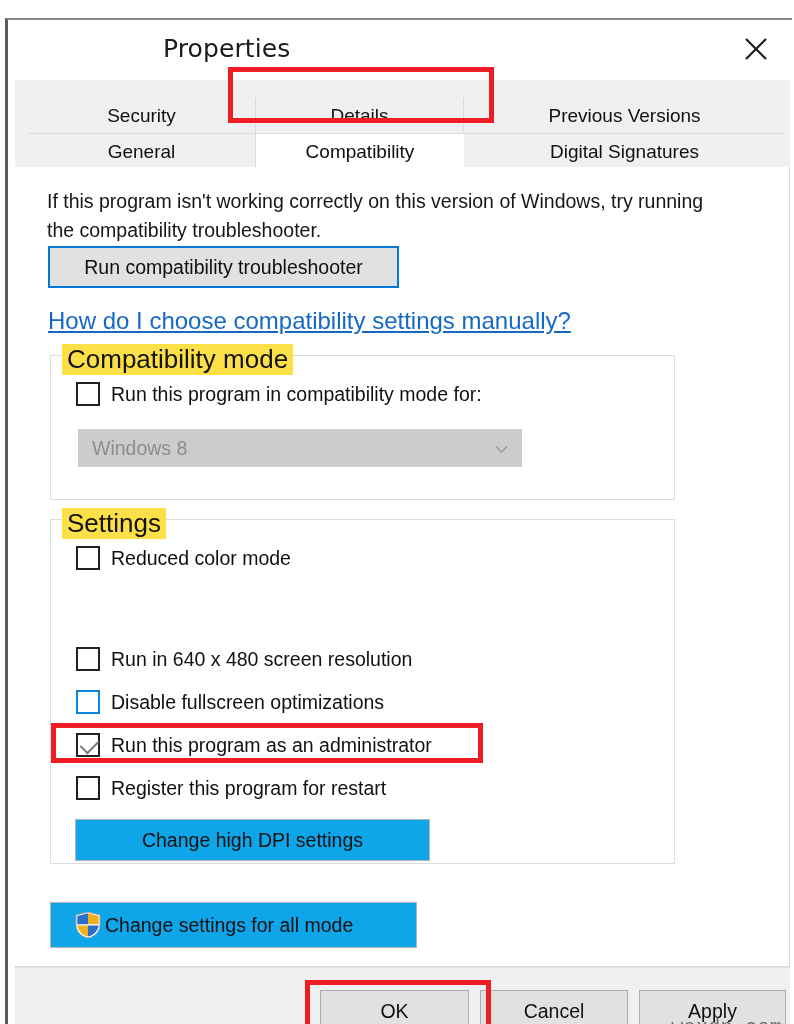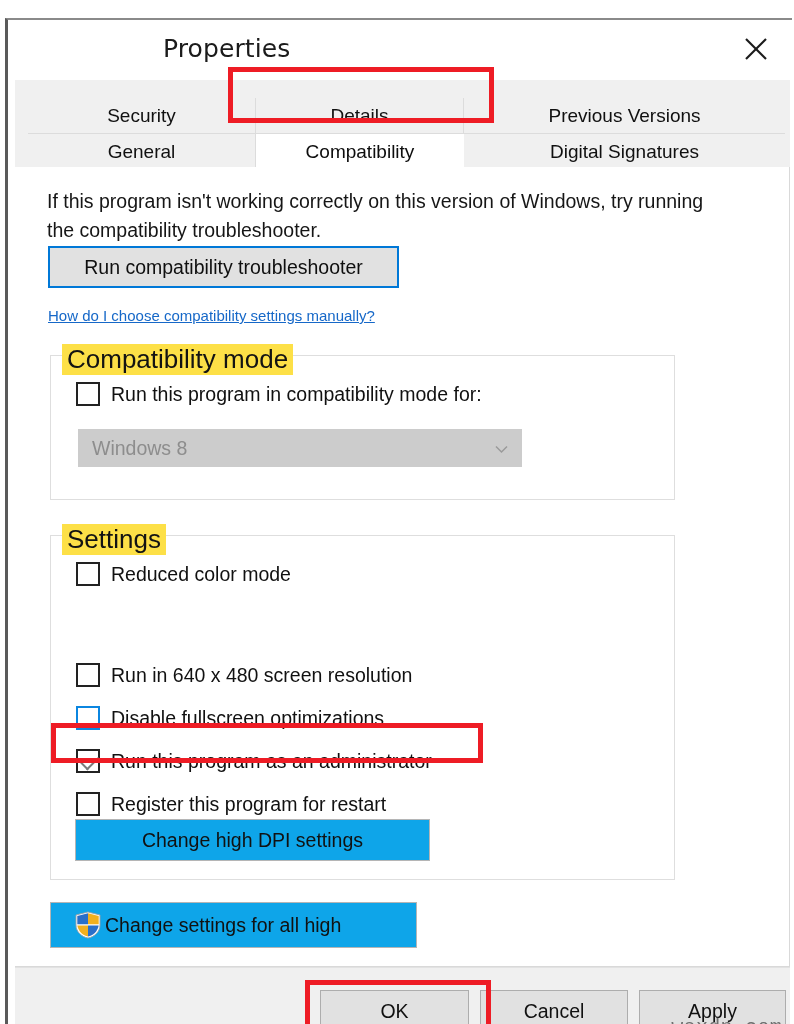--- a/index.html
+++ b/index.html
@@ -153,21 +153,21 @@
     align-items: center;
     justify-content: center;
     cursor: pointer;
     font-family: "Liberation Sans", sans-serif;
   }
 
   #help-link {
     position: absolute;
     left: 33px;
     top: 140px;
-    font-size: 15px;
+    font-size: 24px;
     color: #1668c8;
     text-decoration: underline;
     cursor: pointer;
     white-space: nowrap;
   }
 
   
   .group-box {
     position: absolute;
     border: 1px solid #dedede;
@@ -178,21 +178,21 @@
     position: absolute;
     top: -12px;
     left: 11px;
     background: #fde047;
     padding: 0 5px;
     font-size: 26px;
     color: #131313;
     white-space: nowrap;
   }
   #group-compat { left: 35px; top: 188px; width: 625px; height: 145px; }
-  #group-settings { left: 35px; top: 352px; width: 625px; height: 345px; margin-top: 16px; }
+  #group-settings { left: 35px; top: 352px; width: 625px; height: 345px; }
 
   
   .cb-row {
     position: absolute;
     display: flex;
     align-items: center;
     cursor: pointer;
   }
   .checkbox {
     width: 24px;
@@ -422,21 +422,21 @@
       <span id="shield-icon">
         <svg width="26" height="28" viewBox="0 0 26 28" aria-hidden="true">
           <path d="M13 1 L25 4 L25 14 C25 21 19 26 13 27 C7 26 1 21 1 14 L1 4 Z" fill="#ffffff"></path>
           <path d="M13 2.3 L13 13.2 L2.3 13.2 L2.3 4.9 Z" fill="#2a6fc9"></path>
           <path d="M13 2.3 L23.7 4.9 L23.7 13.2 L13 13.2 Z" fill="#f2b01e"></path>
           <path d="M2.3 14.5 L13 14.5 L13 25.6 C8 24.6 3.4 20.5 2.3 14.5 Z" fill="#f2b01e"></path>
           <path d="M13 14.5 L23.7 14.5 C22.6 20.5 18 24.6 13 25.6 Z" fill="#2a6fc9"></path>
           <path d="M13 1 L25 4 L25 14 C25 21 19 26 13 27 C7 26 1 21 1 14 L1 4 Z" fill="none" stroke="#9aa0a6" stroke-width="0.9"></path>
         </svg>
       </span>
-      <span>Change settings for all high</span>
+      <span>Change settings for all mode</span>
     </div>
   </div>
 
   <div class="red-box" id="admin-highlight"></div>
 
   <div id="button-bar">
     <div class="dialog-btn" id="ok-button">OK</div>
     <div class="dialog-btn" id="cancel-button">Cancel</div>
     <div class="dialog-btn" id="apply-button">Apply</div>
     <div id="watermark">wsxdn.com</div>

